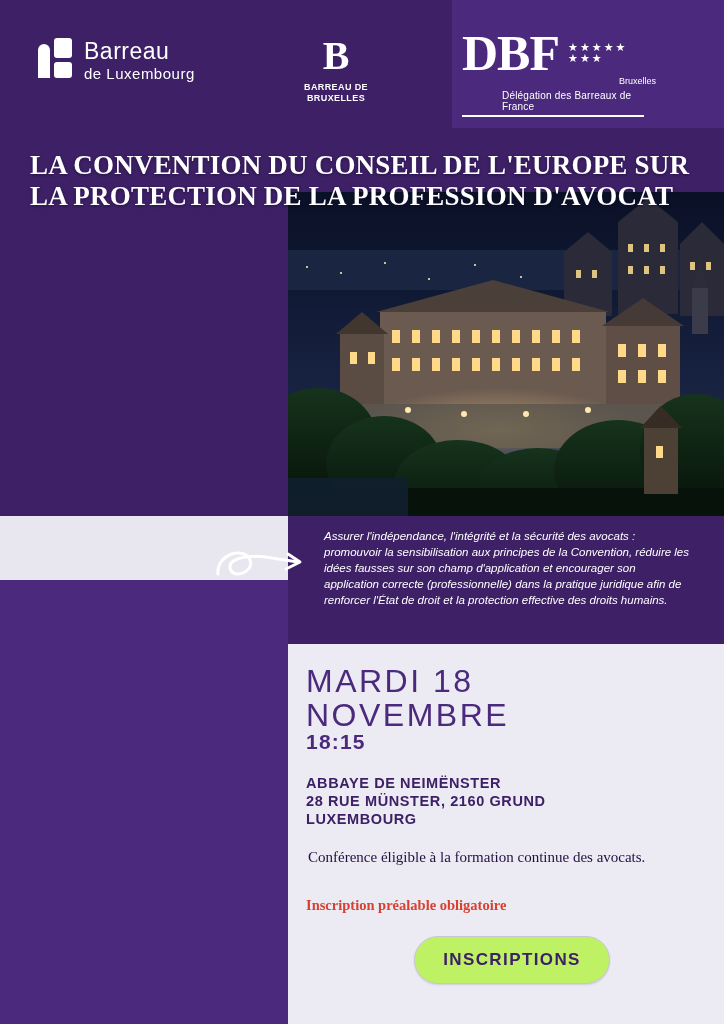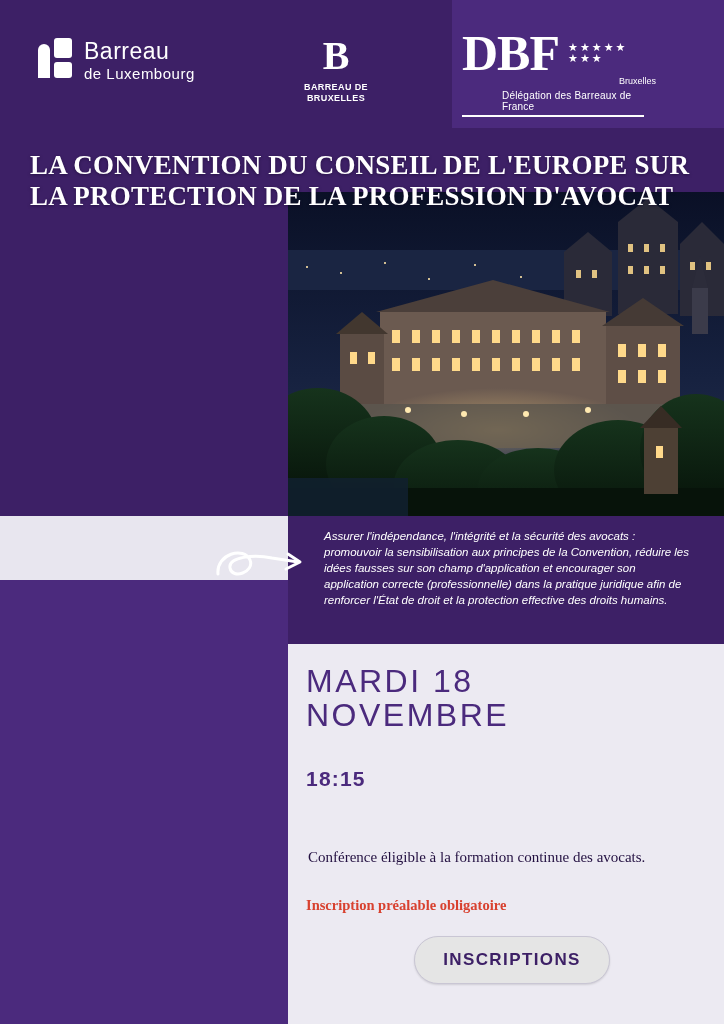--- a/index.html
+++ b/index.html
@@ -135,21 +135,20 @@
     line-height: 34px;
     font-weight: 400;
     letter-spacing: 2.5px;
   }
   .time {
     position: absolute; left: 306px; top: 730px;
     color: #4b2a7d;
     font-size: 21px;
     font-weight: 700;
     letter-spacing: 1.2px;
-    margin-top: 37px;
   }
   .venue {
     position: absolute; left: 306px; top: 774px; width: 380px;
     color: #3d2066;
     font-size: 14.5px;
     font-weight: 700;
     line-height: 18px;
     letter-spacing: .6px;
   }
   .note {
@@ -164,21 +163,21 @@
     color: #d8412f;
     font-family: "Liberation Serif", serif;
     font-weight: 700;
     font-size: 14.5px;
     line-height: 19px;
   }
   .cta {
     position: absolute; left: 414px; top: 936px;
     width: 196px; height: 48px;
     border-radius: 24px;
-    background: #e5e5e5;
+    background: #bef264;
     border: 1px solid #c9c6d4;
     color: #3d2066;
     font-size: 17px;
     font-weight: 700;
     letter-spacing: 1.4px;
     display: flex; align-items: center; justify-content: center;
     cursor: pointer;
     box-shadow: 0 1px 2px rgba(0,0,0,.12);
   }
 </style>
@@ -373,19 +372,24 @@
     <svg width="100" height="50" viewBox="0 0 100 50" xmlns="http://www.w3.org/2000/svg">
       <path d="M8 34 C6 14, 34 6, 40 20 C45 32, 22 40, 20 28 C18 17, 44 14, 62 18 L88 22" fill="none" stroke="#ffffff" stroke-width="3" stroke-linecap="round"></path>
       <path d="M78 14 L90 22 L76 29" fill="none" stroke="#ffffff" stroke-width="3" stroke-linecap="round" stroke-linejoin="round"></path>
     </svg>
   </div>
 
 
   <div class="date">MARDI 18 NOVEMBRE</div>
   <div class="time">18:15</div>
 
+  <div class="venue">
+    <div>ABBAYE DE NEIMËNSTER</div>
+    <div>28 RUE MÜNSTER, 2160 GRUND</div>
+    <div>LUXEMBOURG</div>
+  </div>
 
   <div class="note">Conférence éligible à la formation continue des avocats.</div>
   <div class="mandatory">Inscription préalable obligatoire</div>
 
   <div class="cta">INSCRIPTIONS</div>
 
 </div>
 
 </body></html>

